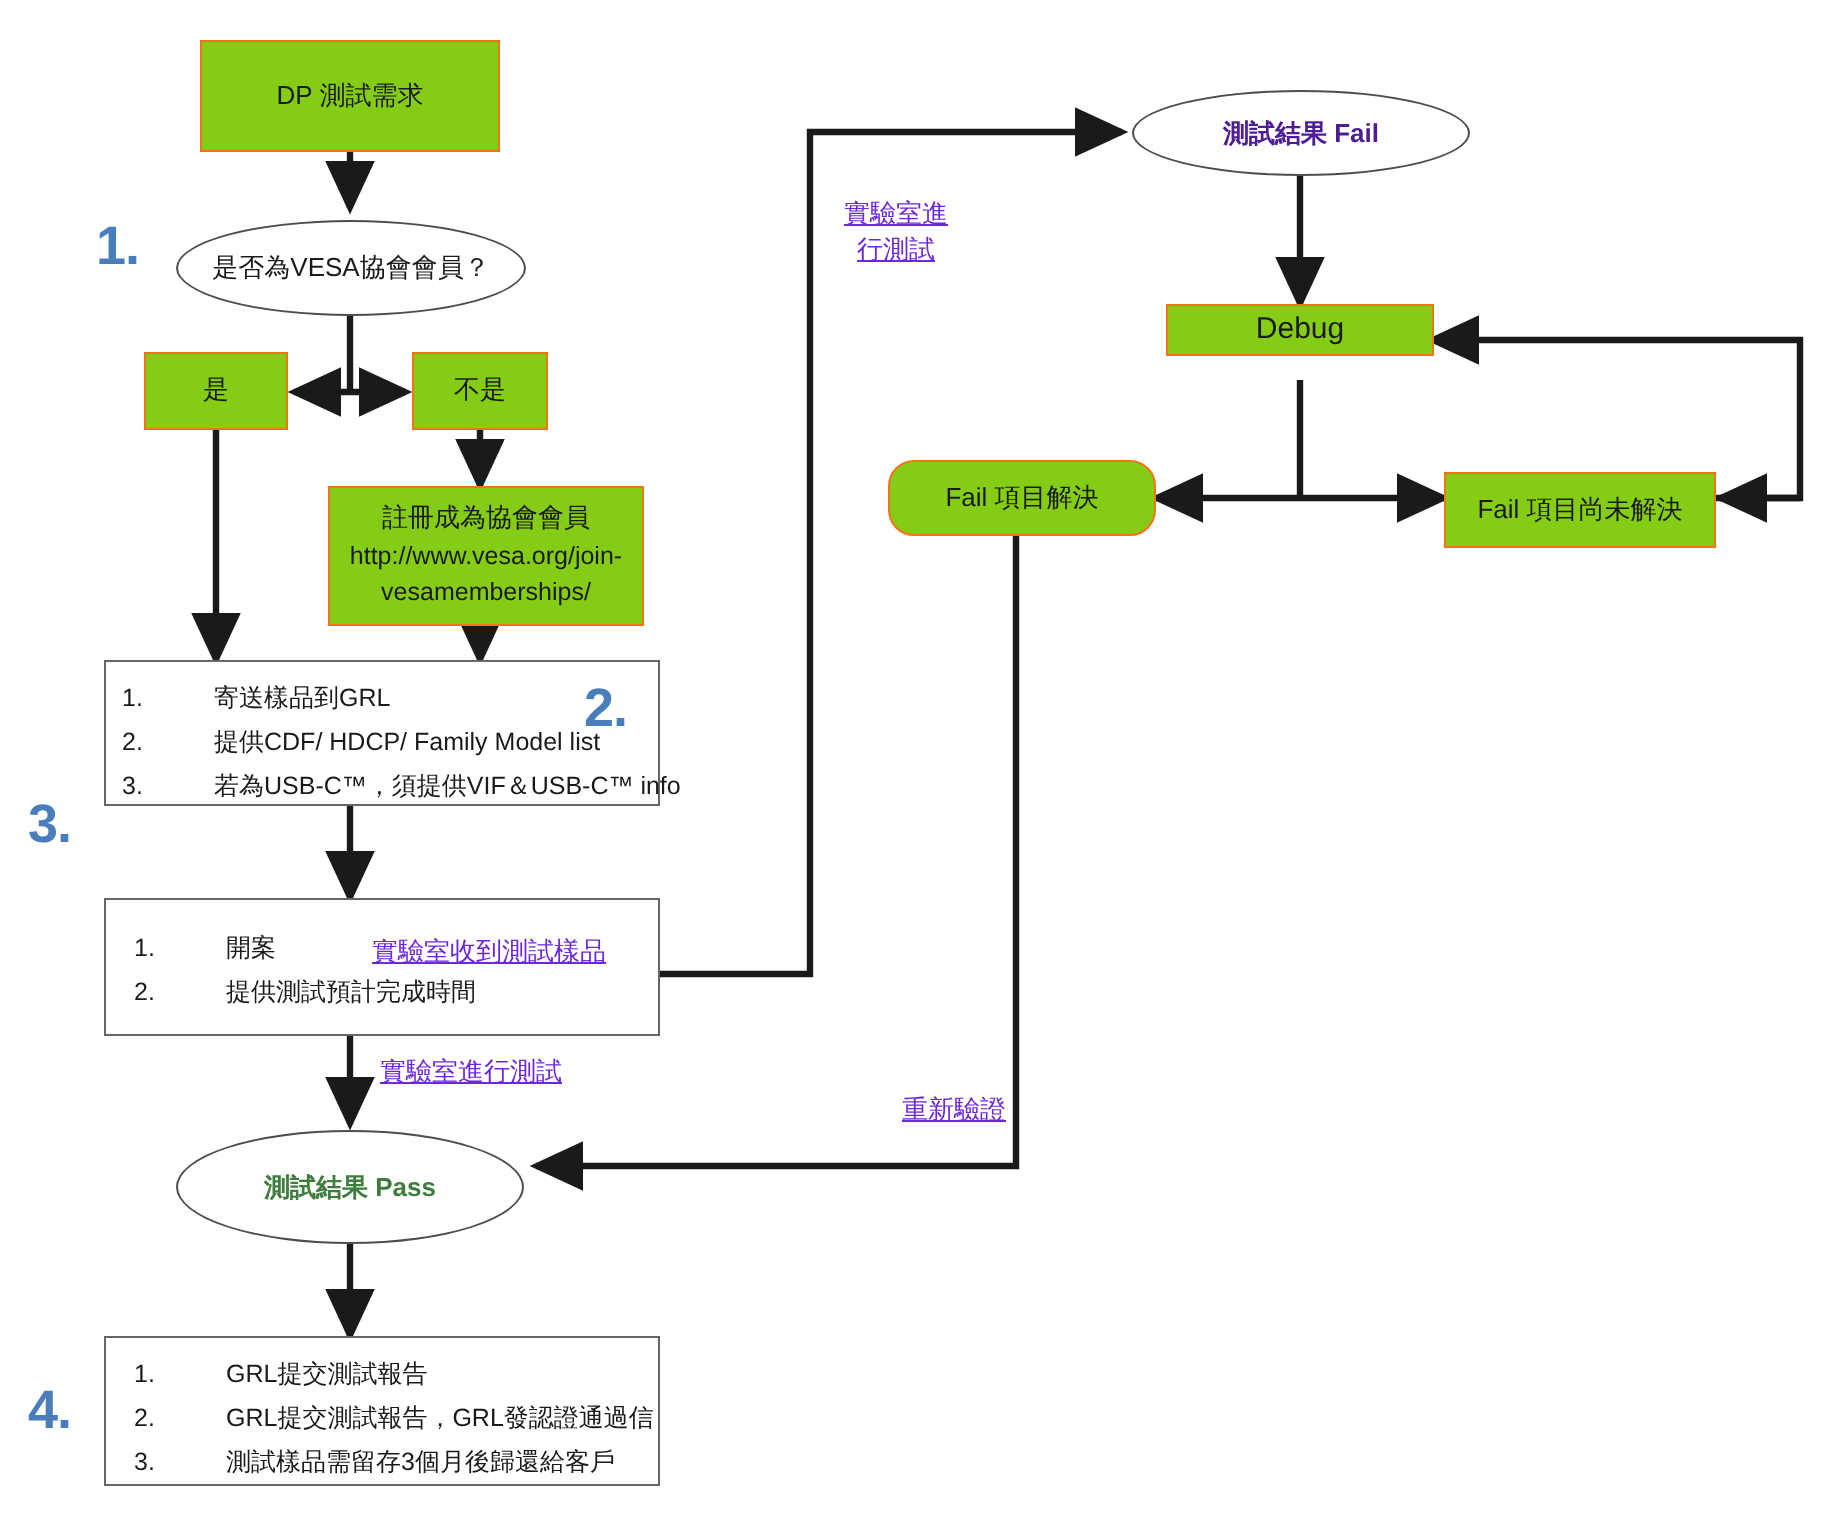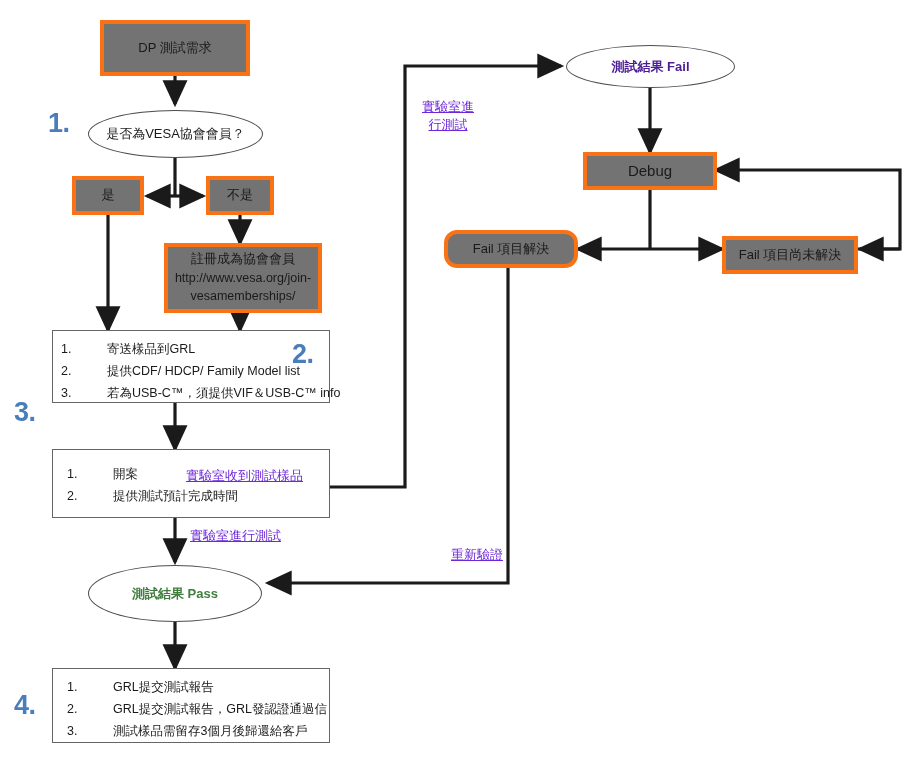--- a/index.html
+++ b/index.html
@@ -28,22 +28,22 @@
   .node {
     position: absolute;
     box-sizing: border-box;
     display: flex;
     align-items: center;
     justify-content: center;
     text-align: center;
     color: #1a1a1a;
   }
   .box {
-    border: 4px solid #f97316;
-    background: #737373;
+    border: 1px solid #f97316;
+    background: #84cc16;
     font-size: 13px;
     line-height: 1.45;
   }
   .ellipse {
     border: 1px solid #4d4d4d;
     border-radius: 50%;
     background: #ffffff;
     font-size: 13px;
   }
   .listbox {
@@ -211,21 +211,21 @@
         <span class="num">3.</span>
         <span>測試樣品需留存3個月後歸還給客戶</span>
       </li>
     </ol>
   </div>
 
   <div class="node ellipse" style="left:566px; top:45px; width:169px; height:43px;">
     <span class="fail-text">測試結果 Fail</span>
   </div>
 
-  <div class="node box" style="left:583px; top:152px; width:134px; height:38px; font-size:15px;">
+  <div class="node box" style="left:583px; top:152px; width:134px; height:26px; font-size:15px;">
     <span>Debug</span>
   </div>
 
   <div class="node box" style="left:444px; top:230px; width:134px; height:38px;border-radius:13px;">
     <span>Fail 項目解決</span>
   </div>
 
   <div class="node box" style="left:722px; top:236px; width:136px; height:38px;">
     <span>Fail 項目尚未解決</span>
   </div>

